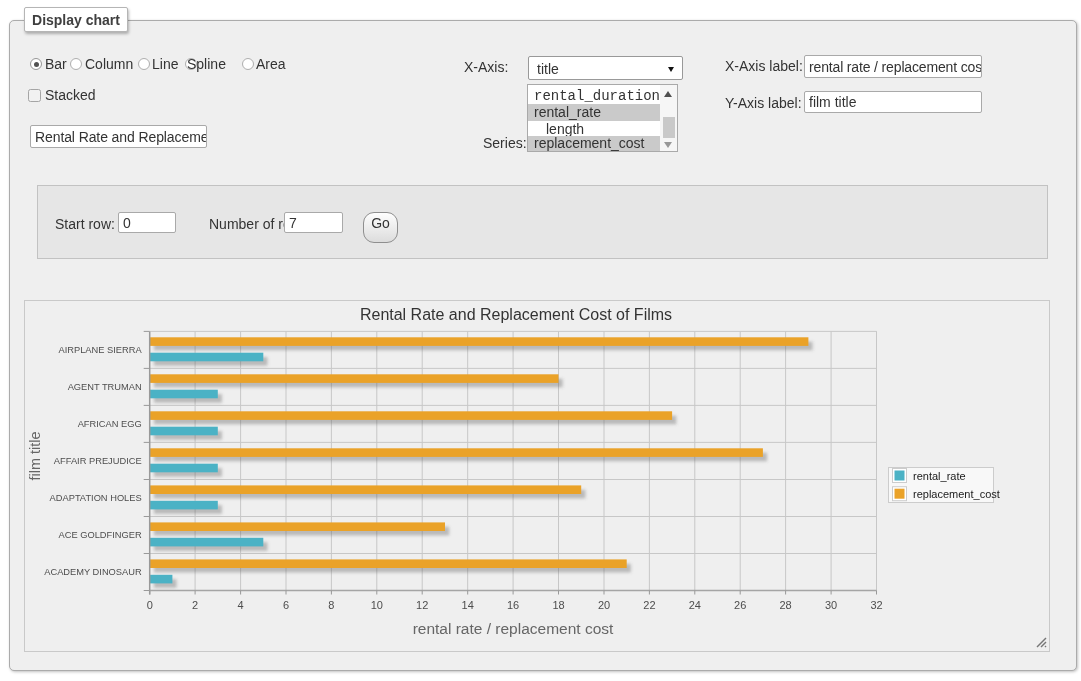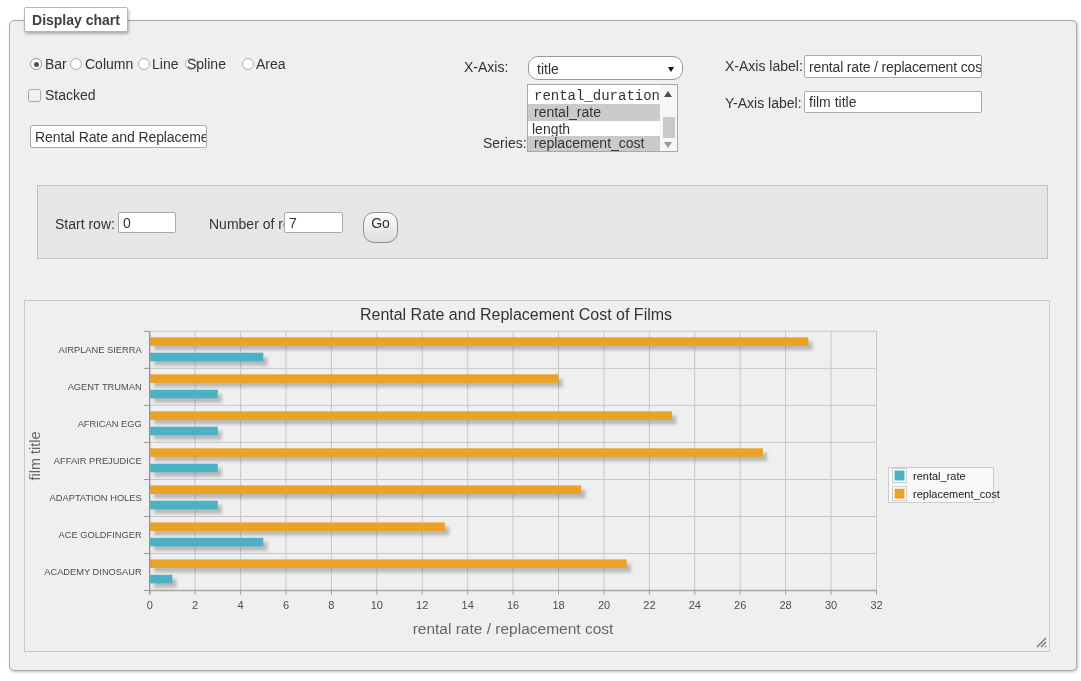--- a/index.html
+++ b/index.html
@@ -32,30 +32,30 @@
 <div class="lab" style="left:187px;top:56px;">Spline</div>
 <div class="radio" style="left:242px;top:58px;"></div>
 <div class="lab" style="left:256px;top:56px;">Area</div>
 
 <div class="abs" style="left:28px;top:88.5px;width:13px;height:13px;border:1px solid #a5a5a5;background:#f1f1f1;border-radius:2.5px;"></div>
 <div class="lab" style="left:45px;top:87px;">Stacked</div>
 
 <input class="txt" style="left: 30px; top: 125px; width: 177px; height: 23px; letter-spacing: -0.1px;" value="Rental Rate and Replacement Cost of Films">
 
 <div class="lab" style="left:464px;top:59px;">X-Axis:</div>
-<div class="abs" style="left:528px;top:56px;width:155px;height:24px;background:#fff;border:1px solid #999;border-radius:10px;">
+<div class="abs" style="left:528px;top:56px;width:155px;height:24px;background:#fff;border:1px solid #999;border-radius:2px;">
   <span style="position:absolute;left:8px;top:4px;">title</span>
   <span style="position:absolute;right:8px;top:9.5px;width:0;height:0;border-left:3px solid transparent;border-right:3px solid transparent;border-top:5px solid #111;"></span>
 </div>
 
 <div class="lab" style="left:483px;top:135px;">Series:</div>
 <div class="abs" style="left:527px;top:84px;width:151px;height:68px;background:#fff;border:1px solid #a9a9a9;overflow:hidden;">
   <div style="position:absolute;left:0;top:3px;right:17px;height:16.3px;padding-left:6px;line-height:16px;font-family:Liberation Mono, monospace;">rental_duration</div>
   <div style="position:absolute;left:0;top:19.3px;right:17px;height:16.3px;padding-left:6px;line-height:16px;background:#cacaca;">rental_rate</div>
-  <div style="position:absolute;left:0;top:35.6px;right:17px;height:16.3px;padding-left:4px;line-height:16px;">length</div>
+  <div style="position:absolute;left:0;top:35.6px;right:17px;height:16.3px;padding-left:18px;line-height:16px;">length</div>
   <div style="position:absolute;left:0;top:50.9px;right:17px;height:17.1px;padding-left:6px;line-height:14px;background:#cacaca;">replacement_cost</div>
   <div style="position:absolute;right:0;top:0;width:17px;height:100%;background:#f6f6f6;">
     <span style="position:absolute;left:4px;top:6px;width:0;height:0;border-left:4.5px solid transparent;border-right:4.5px solid transparent;border-bottom:6px solid #505050;"></span>
     <span style="position:absolute;left:2.5px;top:32px;width:12px;height:21px;background:#c9c9c9;"></span>
     <span style="position:absolute;left:4px;bottom:4px;width:0;height:0;border-left:4.5px solid transparent;border-right:4.5px solid transparent;border-top:6px solid #989898;margin-bottom:-1px;"></span>
   </div>
 </div>
 
 <div class="lab" style="left:725px;top:58px;">X-Axis label:</div>
 <input class="txt" style="left: 804px; top: 55px; width: 178px; height: 23px; letter-spacing: -0.15px;" value="rental rate / replacement cost">

